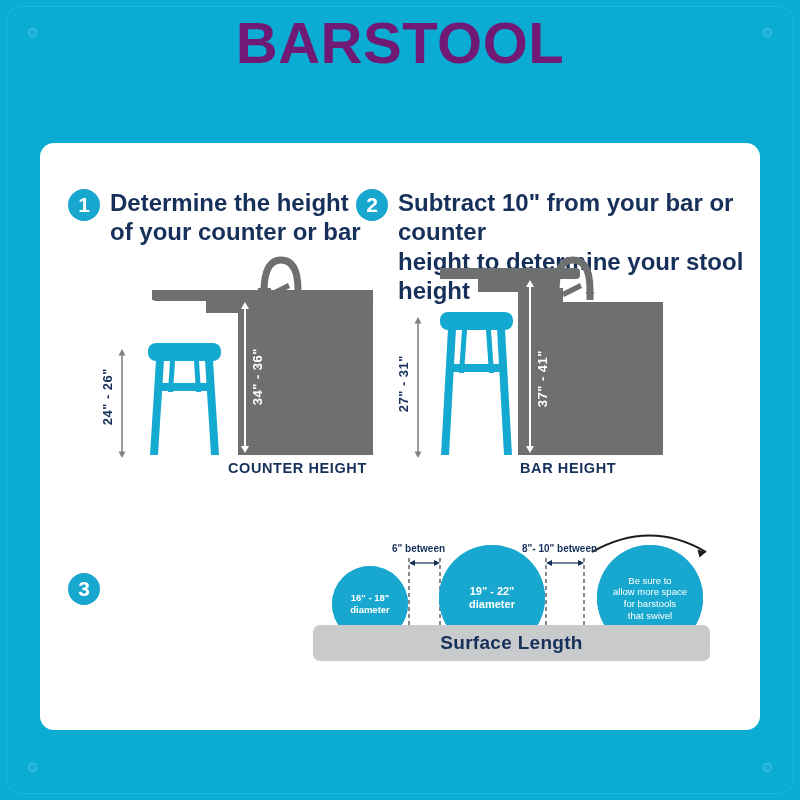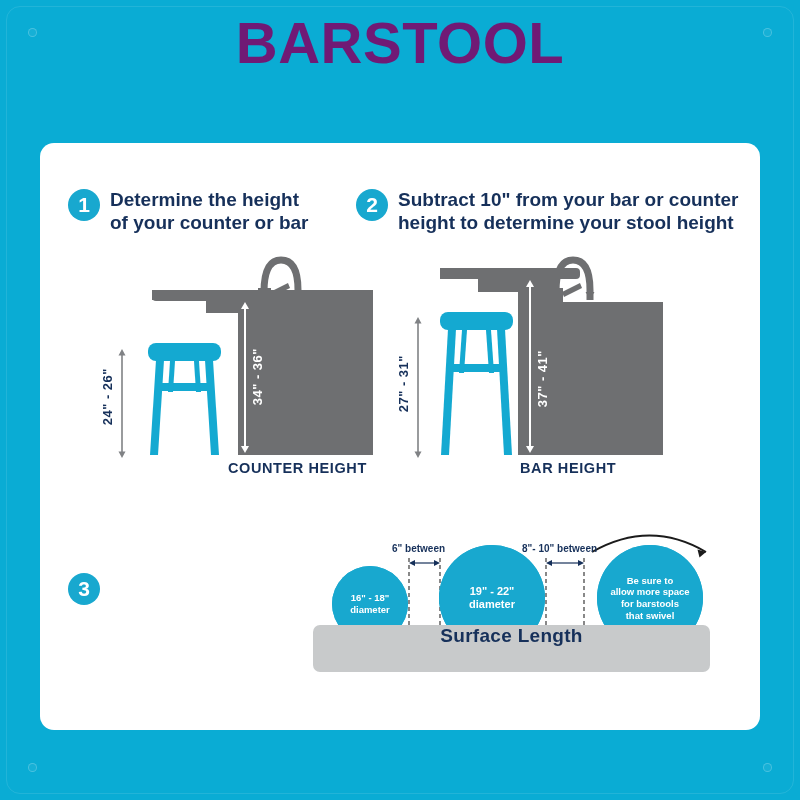--- a/index.html
+++ b/index.html
@@ -66,21 +66,21 @@
     width:32px; height:32px; border-radius:50%;
     background:#18a8cf;
     color:#ffffff;
     font-size:21px; font-weight:bold;
     display:flex; align-items:center; justify-content:center;
     flex:0 0 auto;
     margin-top:1px;
   }
   .step-text {
     color:#16305a;
-    font-size:19px;
+    font-size:24px;
     font-weight:bold;
     line-height:1.22;
     white-space:pre-line;
   }
 
   #step1 { left:68px; top:188px; }
   #step2 { left:356px; top:188px; }
   #step3 { left:68px; top:572px; }
 
   
@@ -114,24 +114,24 @@
     color:#ffffff;
     display:flex; flex-direction:column;
     align-items:center; justify-content:center;
     text-align:center;
     line-height:1.22;
     white-space:pre-line;
   }
   .surface-bar {
     position:absolute;
     left:313px; top:625px;
-    width:397px; height:47px;
+    width:397px; height:36px;
     background:#c8cacb;
     border-radius:7px;
-    display:flex; justify-content:center;
+    display:flex; align-items:center; justify-content:center;
   }
   .surface-bar span {
     color:#16305a;
     font-size:19px;
     font-weight:bold;
     letter-spacing:0.3px;
   }
   .between-label {
     position:absolute;
     color:#16305a;
@@ -297,21 +297,21 @@
     <div class="circle" style="left:332px; top:566px; width:76px; height:76px; font-size:9.5px; font-weight:bold;">
       <div>16" - 18"</div>
       <div>diameter</div>
     </div>
 
     <div class="circle" style="left:439px; top:545px; width:106px; height:106px; font-size:11px; font-weight:bold;">
       <div>19" - 22"</div>
       <div>diameter</div>
     </div>
 
-    <div class="circle" style="left:597px; top:545px; width:106px; height:106px; font-size:9.5px; font-weight:bold;">Be sure to
+    <div class="circle" style="left:597px; top:545px; width:106px; height:106px; font-size:9.5px; font-weight:normal;">Be sure to
 allow more space
 for barstools
 that swivel</div>
 
     <div class="surface-bar">
       <span>Surface Length</span>
     </div>
   </div>
 
 </div>

